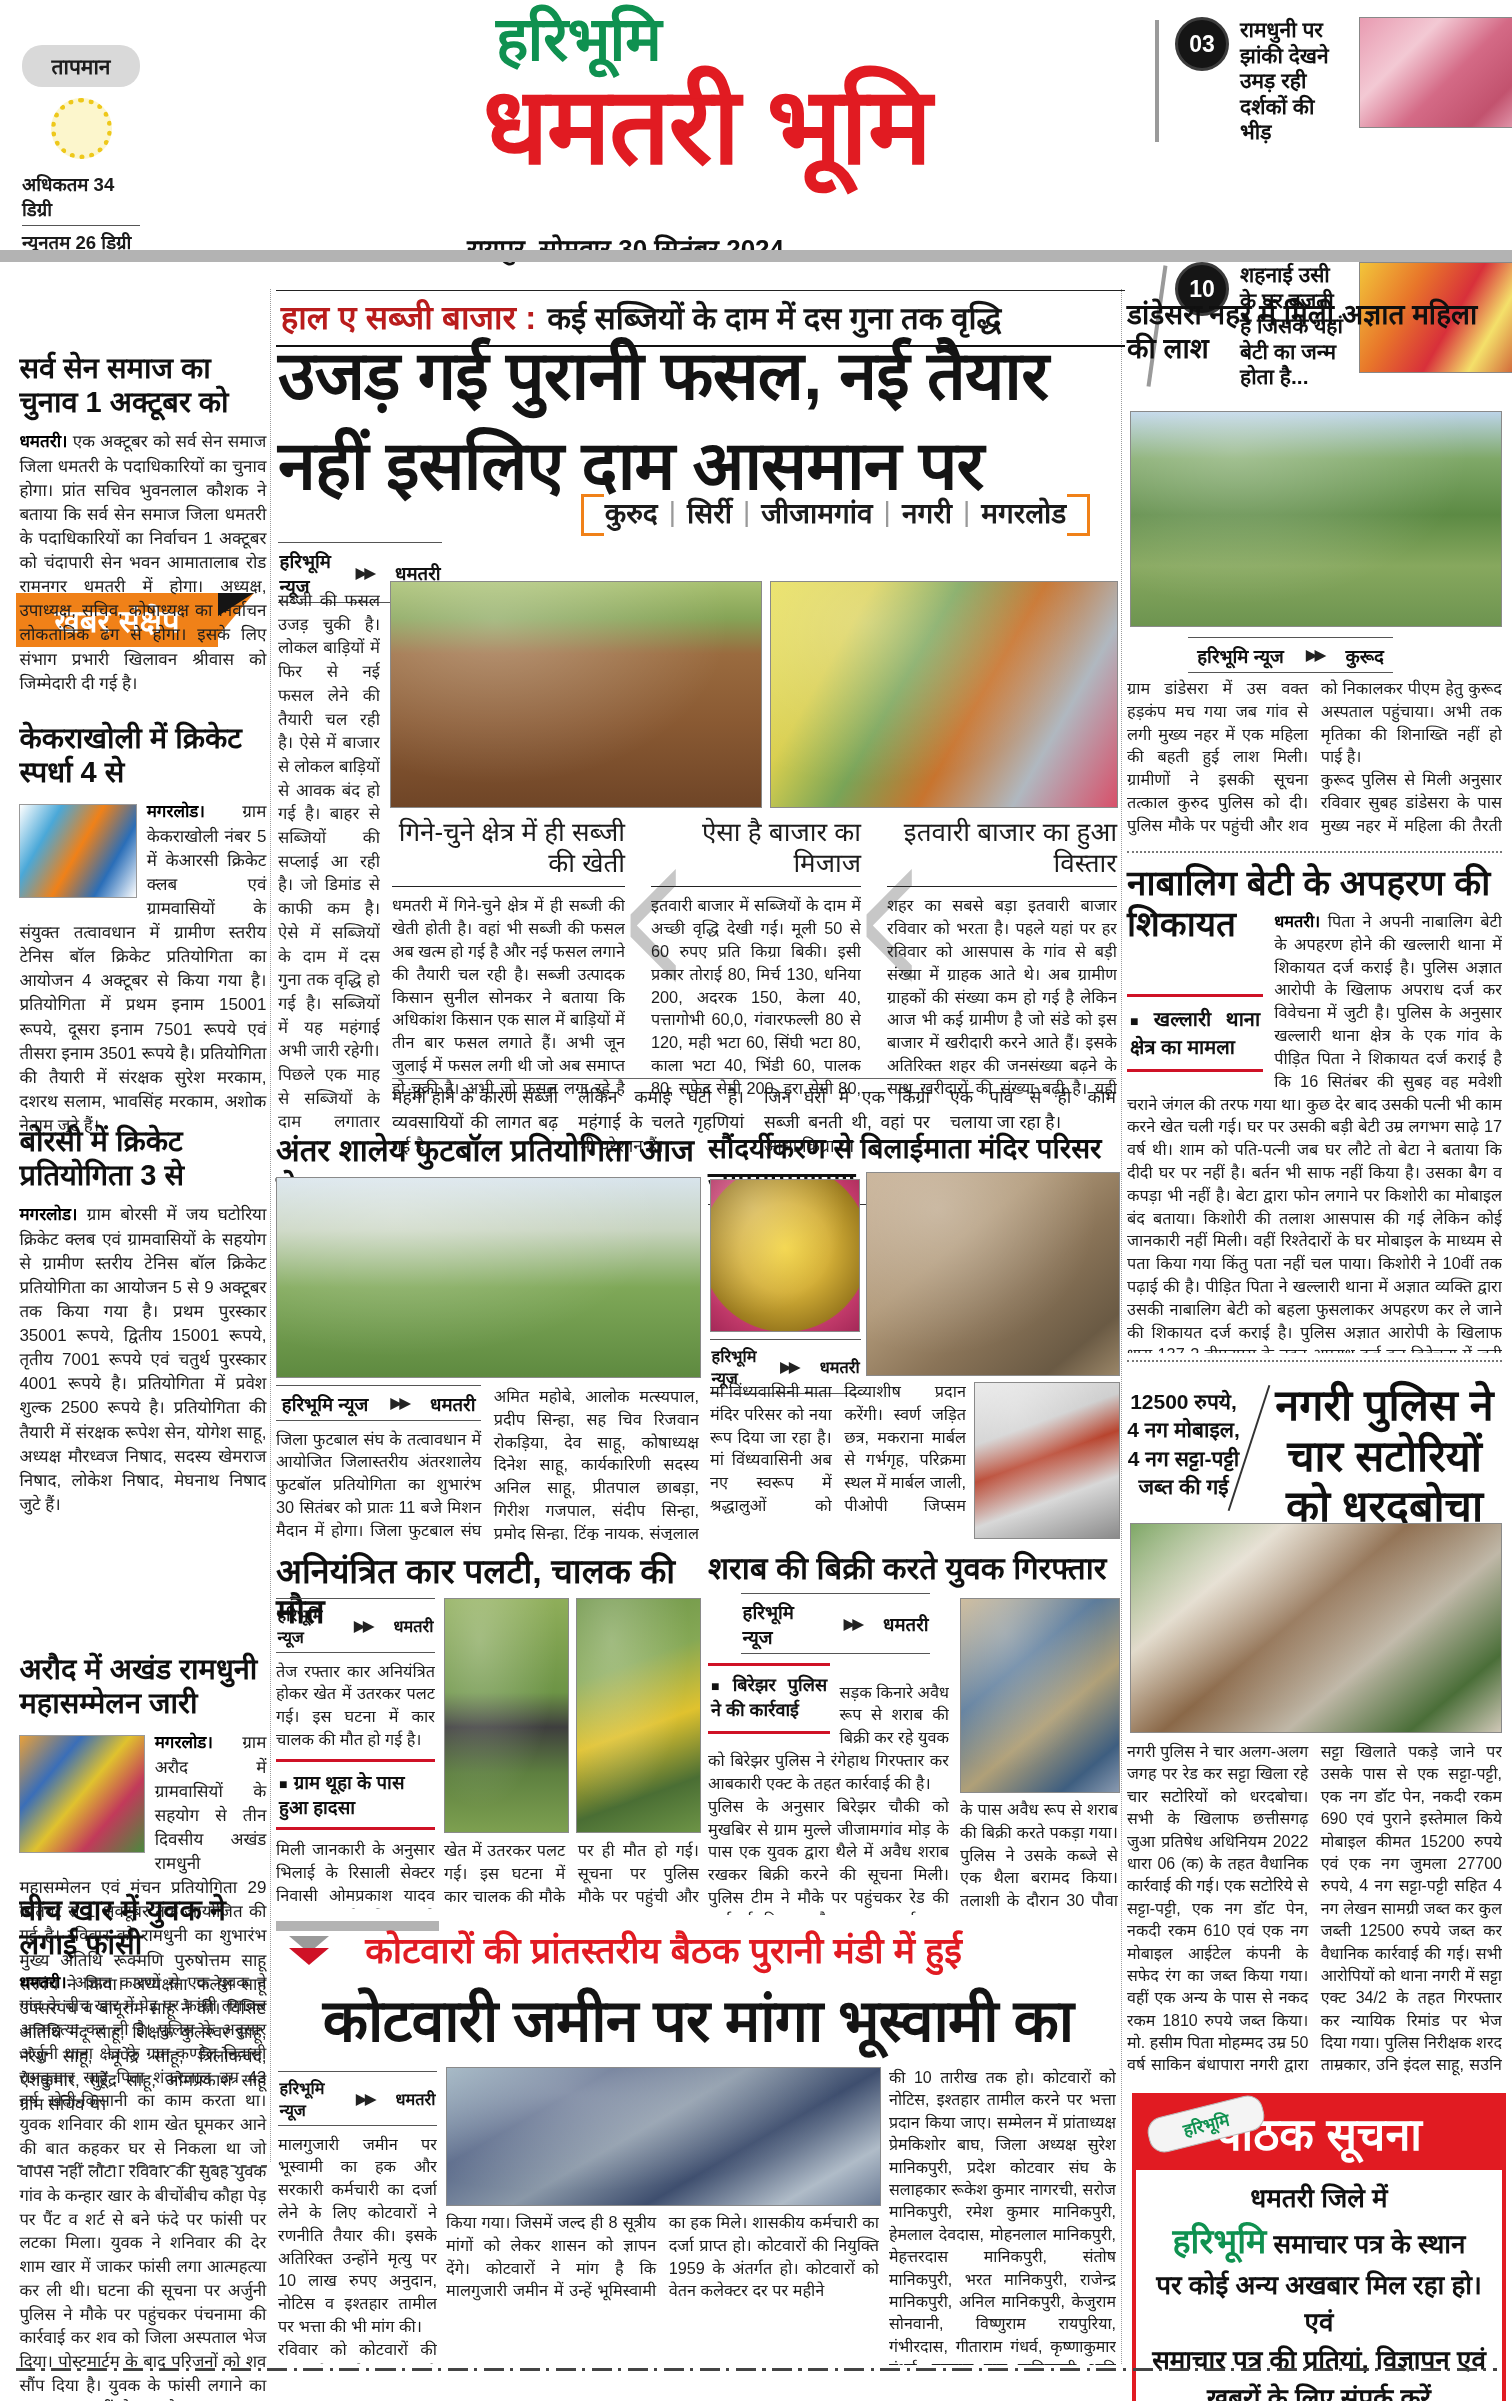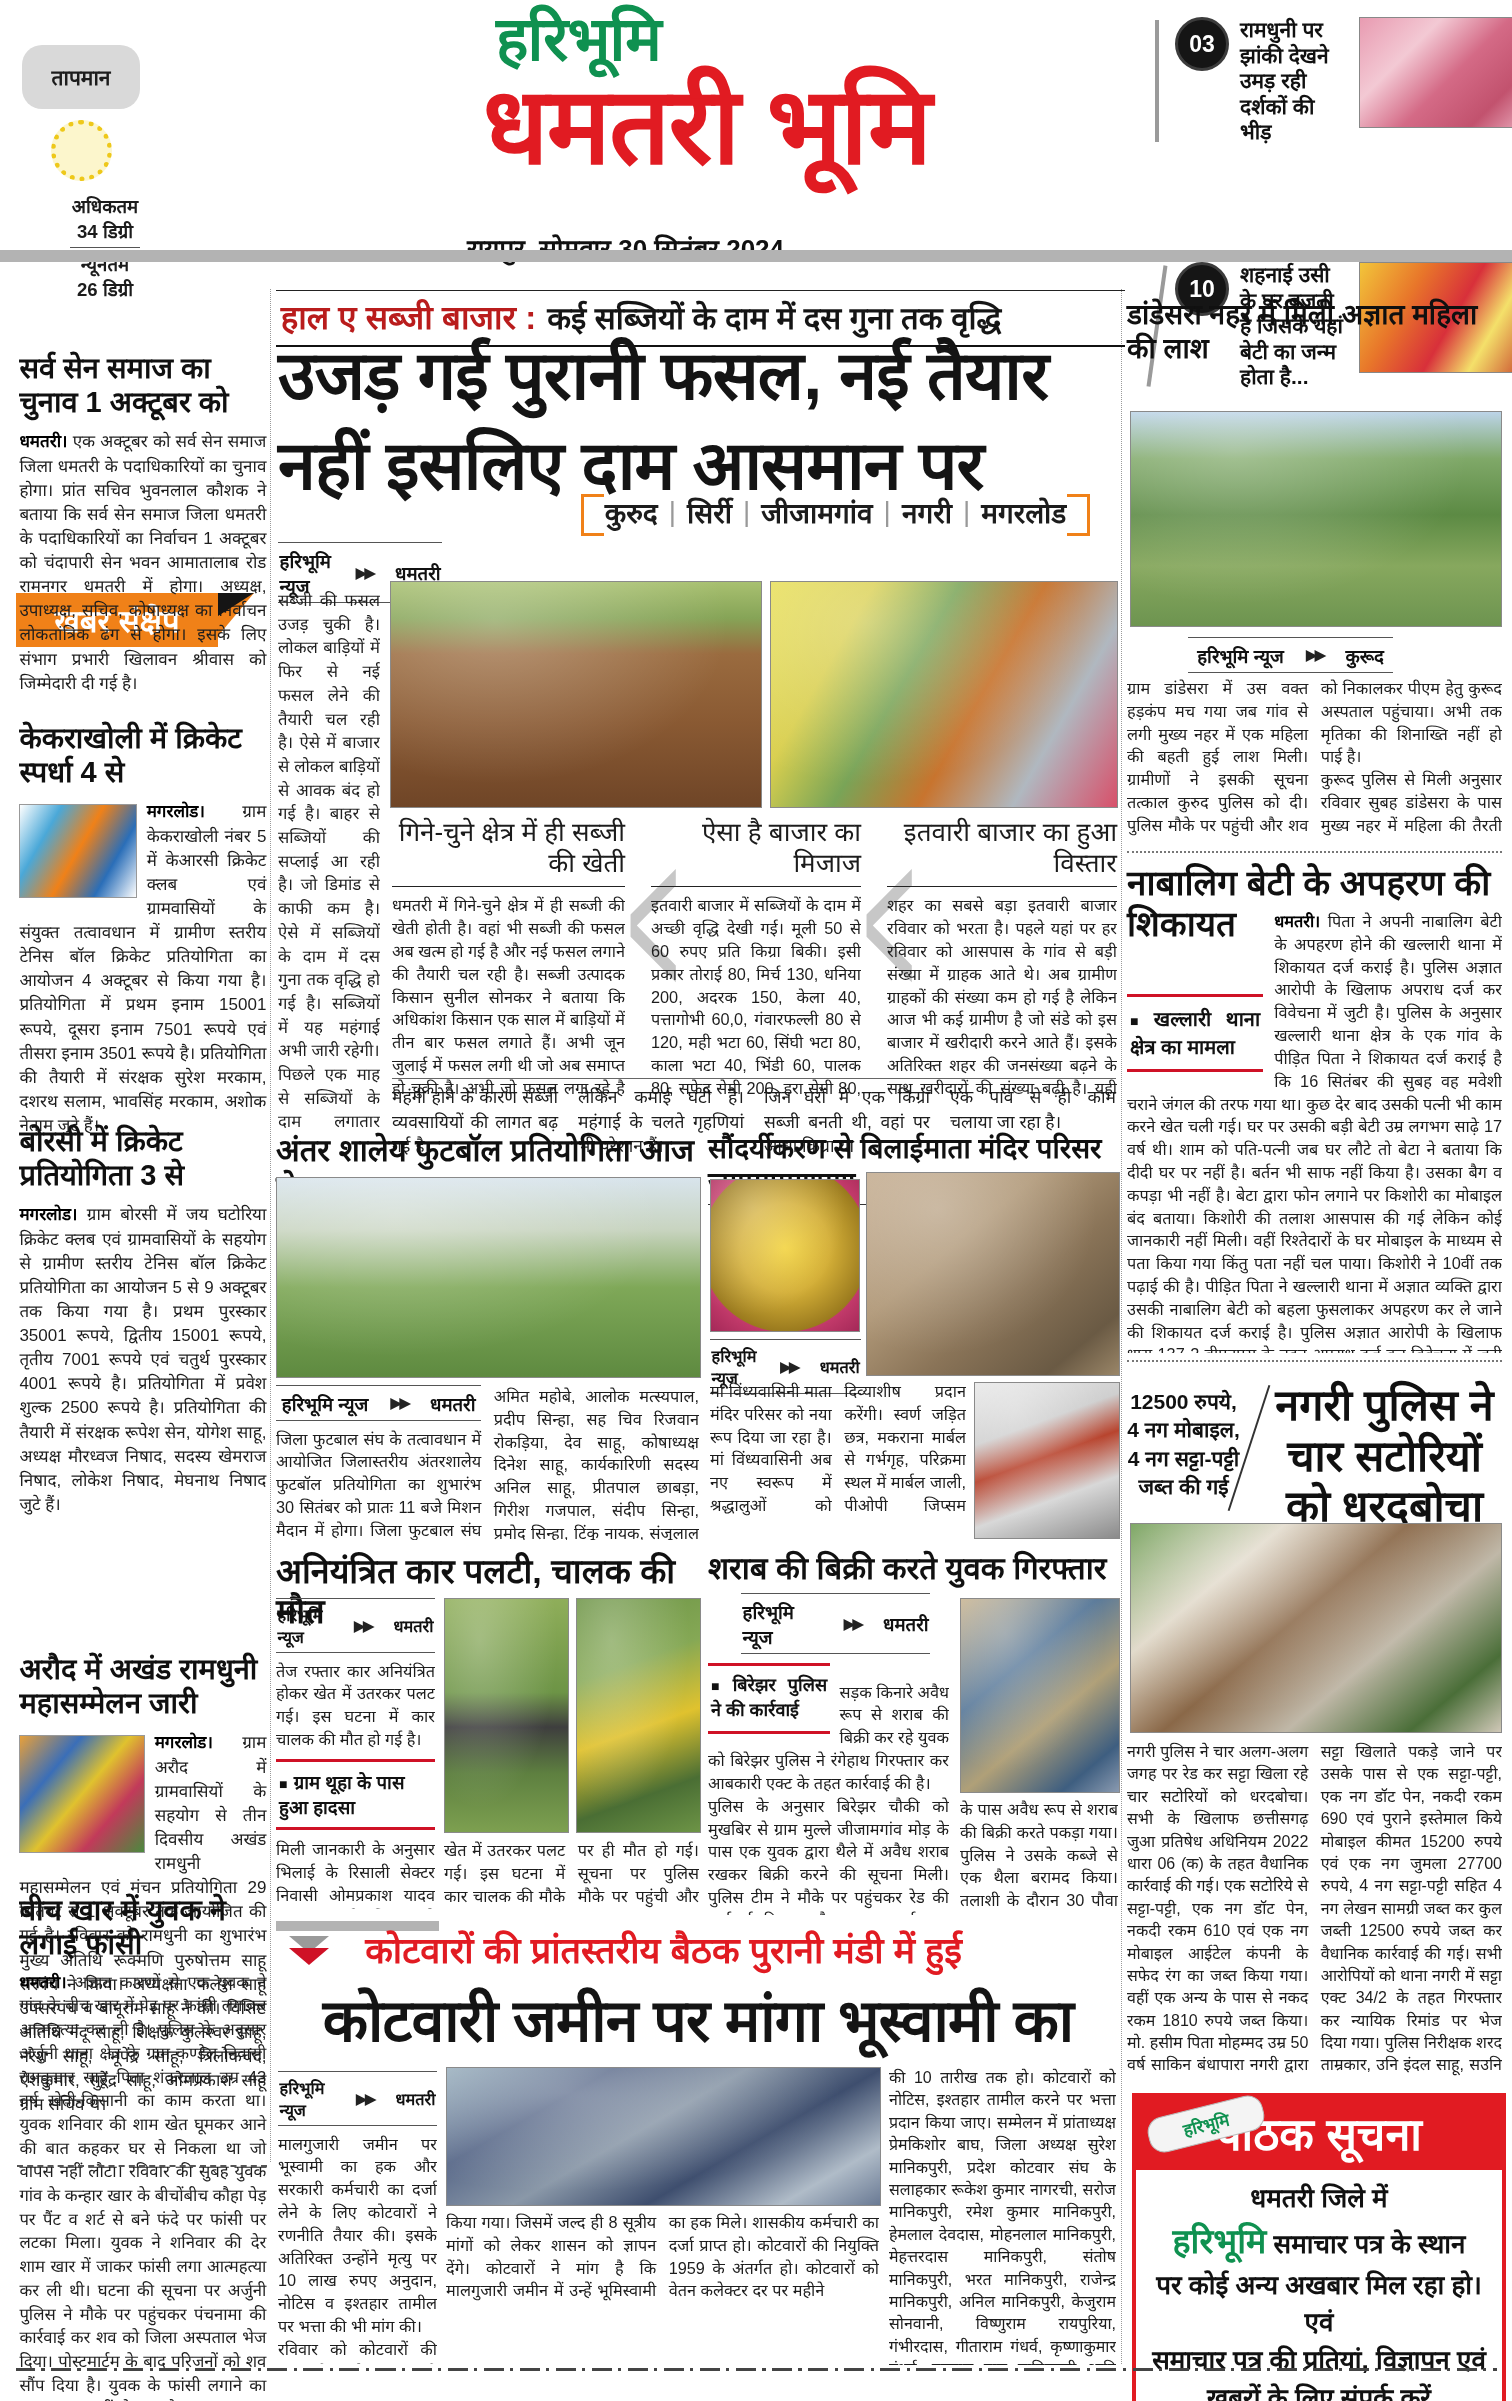--- a/index.html
+++ b/index.html
@@ -14,23 +14,23 @@
   .photo{border:0.8px solid #8a8a8a;overflow:hidden;position:absolute;}
   .photo::after{content:"";position:absolute;inset:0;background:radial-gradient(ellipse at 28% 18%,rgba(255,255,255,.28),transparent 62%);}
   .byline{display:flex;align-items:center;justify-content:center;gap:22px;font-size:18.6px;font-weight:800;border-top:1.6px solid #555;border-bottom:1.6px solid #555;padding:4.7px 1.6px;color:#111;}
   .byline .arr{color:#222;font-size:15.5px;letter-spacing:-3.1px;}
   .vline{border-left:1.6px dotted #9a9a9a;width:0;}
   .hdot{border-top:2.3px dotted #777;height:0;}
   .hdash{border-top:2.3px dashed #555;height:0;}
   .hddot{border-top:3.1px solid transparent;height:0;border-image:repeating-linear-gradient(90deg,#444 0 20px,transparent 20px 26.4px,#444 26.4px 29.5px,transparent 29.5px 36px) 1;}
   .graybar{background:#b3b3b3;}
   
-  .temp-pill{background:#d9d9d9;border-radius:20px;font-size:21px;font-weight:800;text-align:center;padding:18px 0;}
+  .temp-pill{background:#d9d9d9;border-radius:20px;font-size:21px;font-weight:800;text-align:center;padding:7px 0;}
   .sun{width:51px;height:51px;border-radius:50%;background:#fcf6cc;border:5.4px dotted #eec81a;margin:11px auto 7.8px;}
-  .temp-line{font-size:18.6px;font-weight:700;text-align:center;padding:3.9px 0;margin-left:48px;}
+  .temp-line{font-size:18.6px;font-weight:700;text-align:left;padding:3.9px 0;}
   .logo-green{color:#0f9150;font-weight:900;font-size:61px;line-height:1;letter-spacing:-0.8px;}
   .logo-red{color:#e11b22;font-weight:900;font-size:107px;line-height:1.05;letter-spacing:-1.6px;}
   .dateline{font-size:26px;font-weight:800;color:#111;}
   .bracket-strip{background:#fff;display:flex;align-items:center;justify-content:center;font-size:28px;font-weight:800;position:relative;}
   .bracket-strip .corner{position:absolute;width:20px;height:36px;border:3.1px solid #f08118;}
   .corner.l{left:0;top:4.7px;border-right:none;}
   .corner.r{right:0;top:4.7px;border-left:none;}
   .sep{color:#999;font-weight:400;padding:0 11px;}
   .teaser{display:flex;gap:11px;align-items:flex-start;position:relative;padding-left:20px;}
   .t-num{width:48px;height:48px;border-radius:50%;background:#151515;color:#fff;font-size:23px;font-weight:700;display:flex;align-items:center;justify-content:center;flex:0 0 48px;border:3.9px solid #3c3c3c;}

